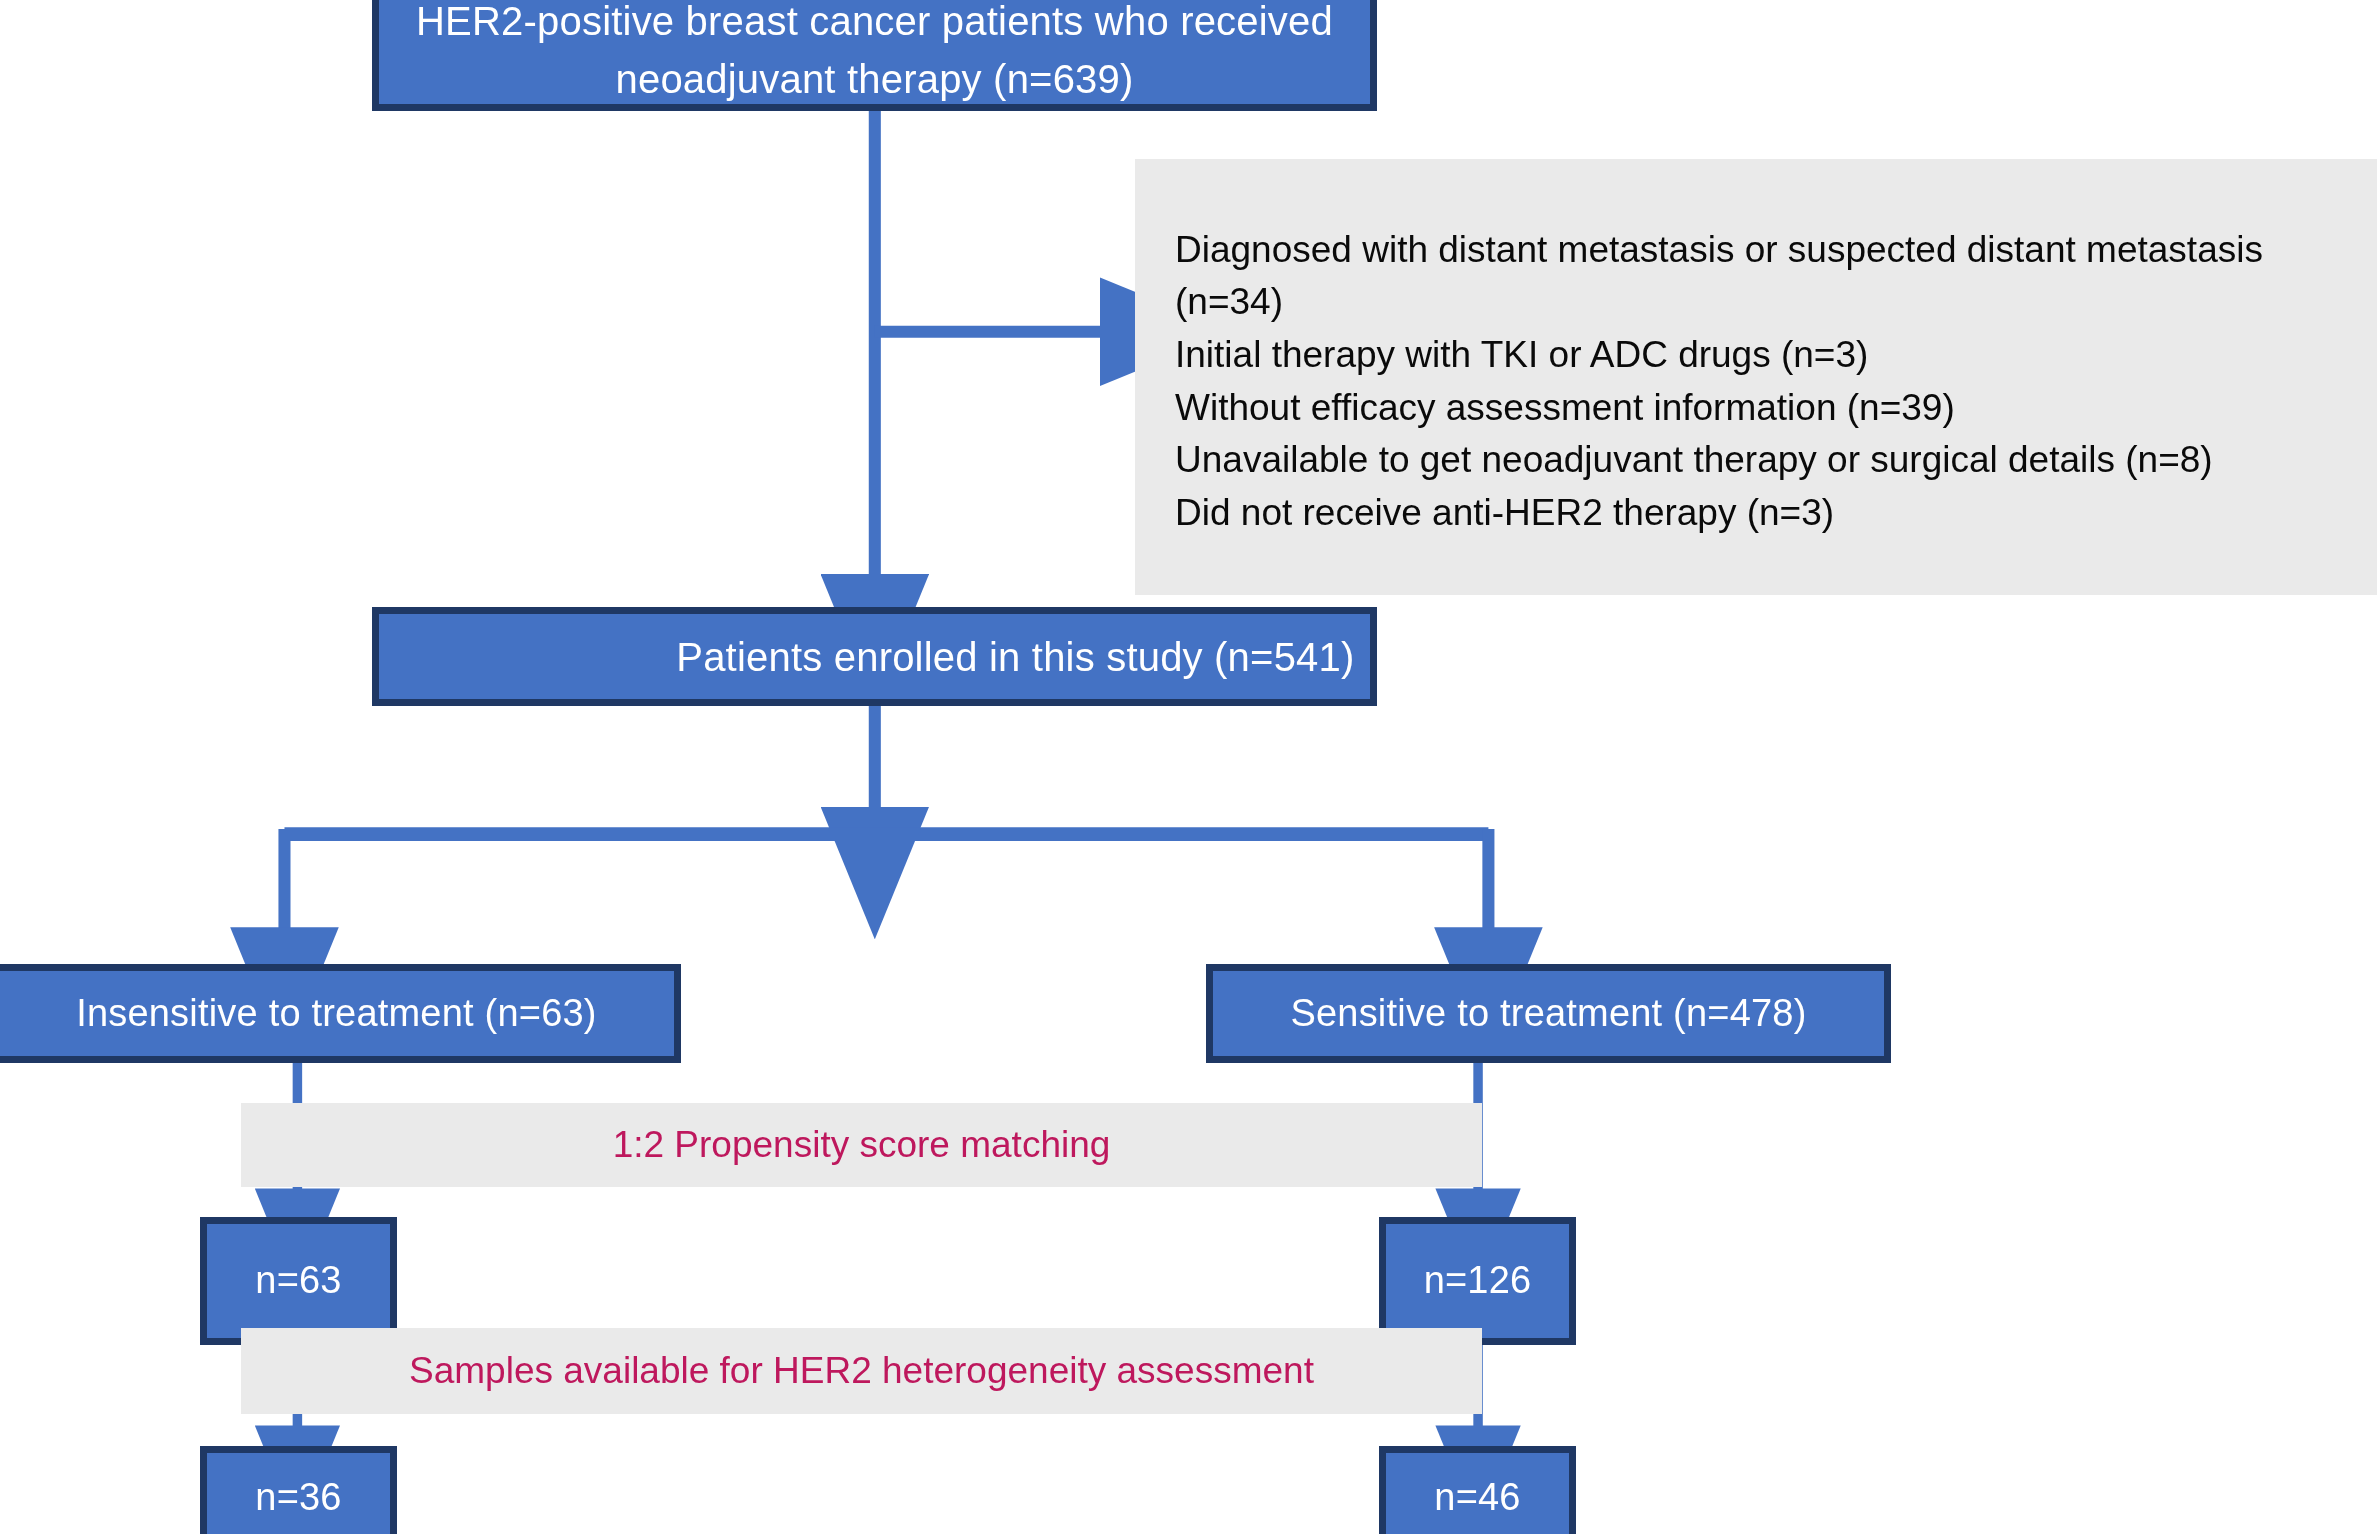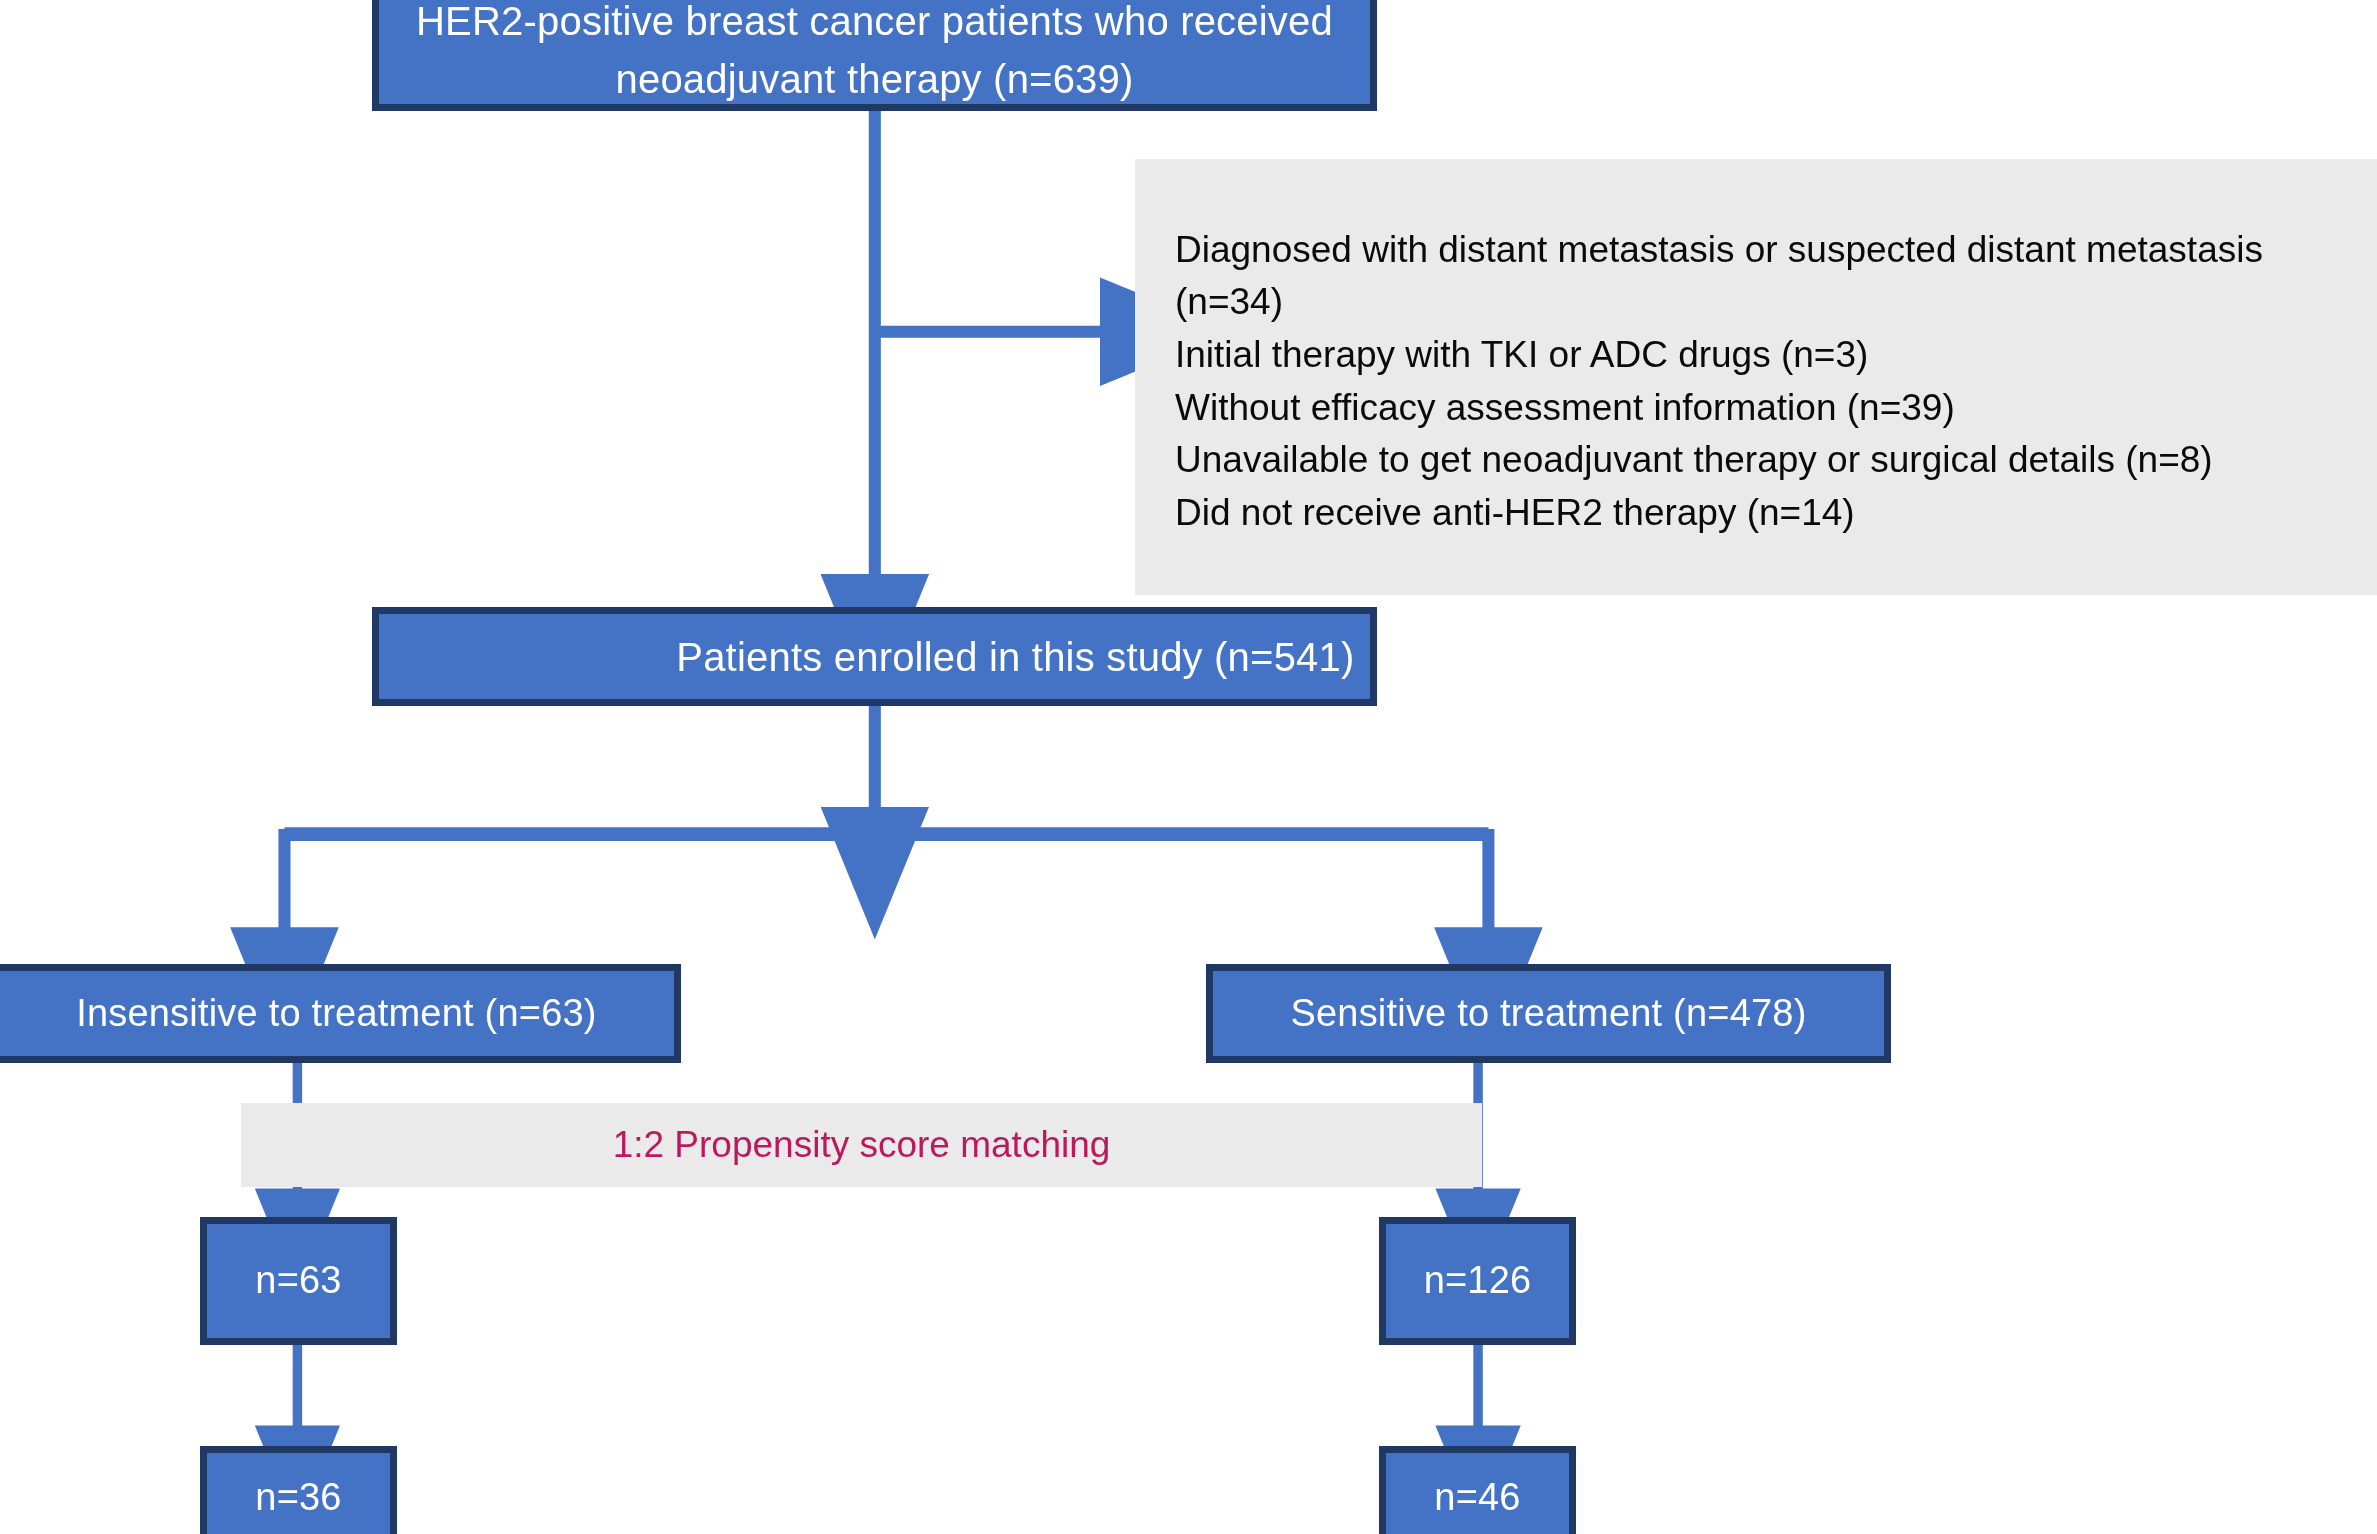--- a/index.html
+++ b/index.html
@@ -111,21 +111,21 @@
 
   <div class="box" style="left:372px; top:-10.3px; width:1005px; height:121px; font-size:40px;">
     <span>HER2-positive breast cancer patients who received neoadjuvant therapy (n=639)</span>
   </div>
 
   <div class="gray-panel exclusions" style="left:1135px; top:159px; width:1242px; height:436px;">
     <div class="excl-line">Diagnosed with distant metastasis or suspected distant metastasis (n=34)</div>
     <div class="excl-line">Initial therapy with TKI or ADC drugs (n=3)</div>
     <div class="excl-line">Without efficacy assessment information (n=39)</div>
     <div class="excl-line">Unavailable to get neoadjuvant therapy or surgical details (n=8)</div>
-    <div class="excl-line">Did not receive anti-HER2 therapy (n=14)</div>
+    <div class="excl-line">Did not receive anti-HER2 therapy (n=3)</div>
   </div>
 
   <div class="box" style="left:372px; top:607px; width:1005px; height:99px; font-size:40px;text-align:right;">
     <span>Patients enrolled in this study (n=541)</span>
   </div>
 
   <div class="box" style="left:-8.6px; top:964px; width:690px; height:99px; font-size:38px;">
     <span>Insensitive to treatment (n=63)</span>
   </div>
 
@@ -138,20 +138,23 @@
   </div>
 
   <div class="box" style="left:200px; top:1217px; width:197px; height:128px; font-size:38px;">
     <span>n=63</span>
   </div>
 
   <div class="box" style="left:1379px; top:1217px; width:197px; height:128px; font-size:38px;">
     <span>n=126</span>
   </div>
 
+  <div class="gray-band" style="left:241px; top:1328px; width:1241px; height:86px;">
+    <span>Samples available for HER2 heterogeneity assessment</span>
+  </div>
 
   <div class="box" style="left:200px; top:1446px; width:197px; height:103px; font-size:38px;">
     <span>n=36</span>
   </div>
 
   <div class="box" style="left:1379px; top:1446px; width:197px; height:103px; font-size:38px;">
     <span>n=46</span>
   </div>
 
 </div>

